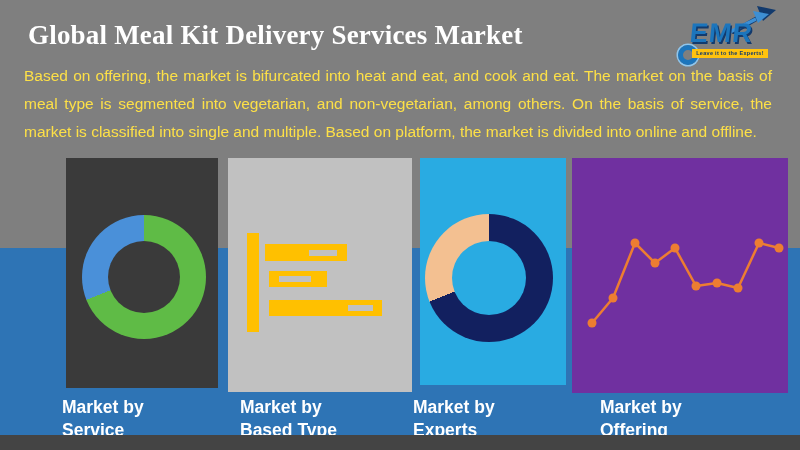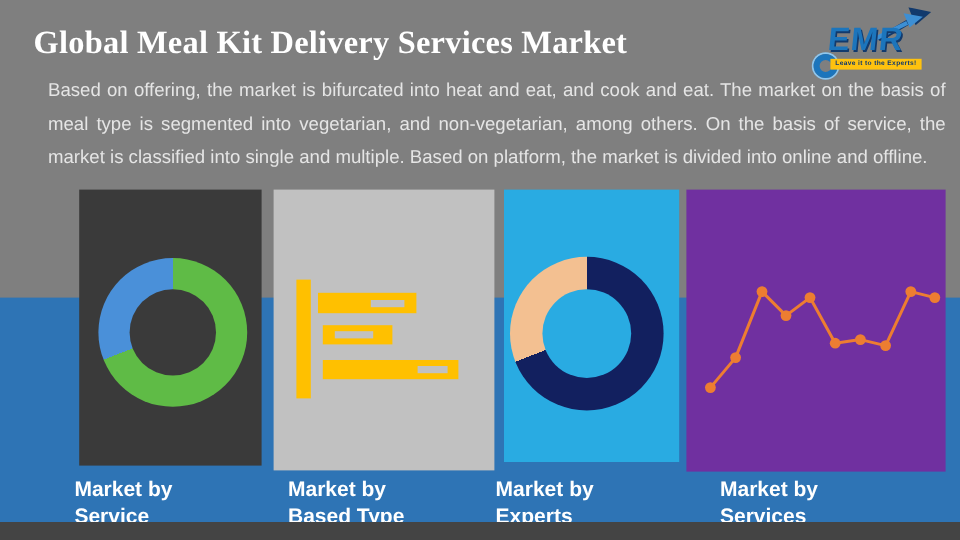--- a/index.html
+++ b/index.html
@@ -5,21 +5,21 @@
   * { margin:0; padding:0; box-sizing:border-box; }
   html,body { margin:0; }
   body { font-family:"Liberation Sans", sans-serif; background:#444; }
   .canvas { position:relative; width:800px; height:435px; background:#2e74b5; overflow:hidden; }
 
   .top-band { position:absolute; left:0; top:0; width:800px; height:248px; background:#7f7f7f; }
 
   .page-title { position:absolute; left:28px; top:20px; color:#fff;
     font-family:"Liberation Serif", serif; font-weight:bold; font-size:27px; letter-spacing:.2px; }
 
-  .page-desc { position:absolute; left:40px; top:62px; width:748px; color:#e5e5e5;
+  .page-desc { position:absolute; left:24px; top:62px; width:748px; color:#fde047;
     font-size:15.5px; line-height:28px; text-align:justify; }
 
   
   .logo { position:absolute; right:8px; top:6px; width:116px; height:62px; }
   .logo-arrow { position:absolute; right:16px; top:0; width:46px; height:28px; }
   .logo-text { position:absolute; left:14px; top:12px; font-size:27px; font-weight:bold;
     color:#1c75bc; letter-spacing:1px; text-shadow:1.5px 1.5px 0 #123a6d; transform:skewX(-6deg); }
   .logo-ribbon { position:absolute; left:16px; top:43px; width:76px; height:9px; background:#ffc20e;
     color:#123a6d; font-size:5.5px; font-weight:bold; text-align:center; line-height:9px; letter-spacing:.3px;
     white-space:nowrap; overflow:hidden; }
@@ -113,16 +113,16 @@
   <div class="caption" style="left:240px; top:396px;">
     <span class="cap-line">Market by</span>
     <span class="cap-line">Based Type</span>
   </div>
   <div class="caption" style="left:413px; top:396px;">
     <span class="cap-line">Market by</span>
     <span class="cap-line">Experts</span>
   </div>
   <div class="caption" style="left:600px; top:396px;">
     <span class="cap-line">Market by</span>
-    <span class="cap-line">Services</span>
+    <span class="cap-line">Offering</span>
   </div>
 
 </div>
 
 </body></html>

